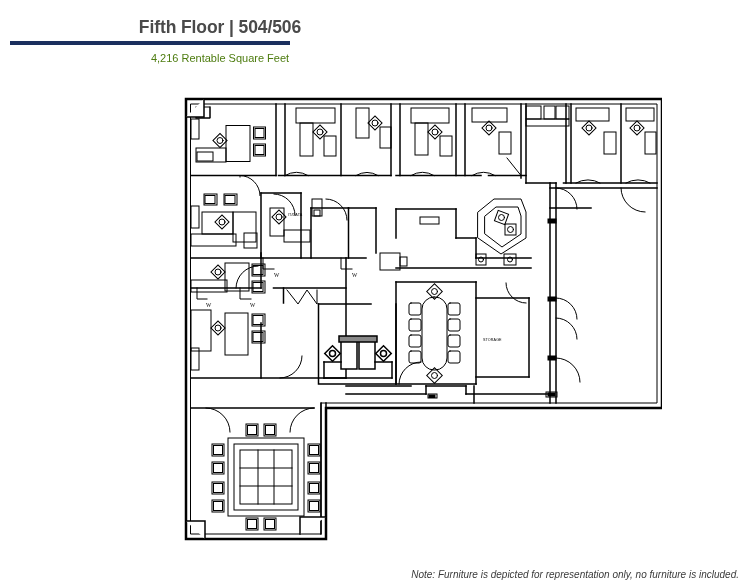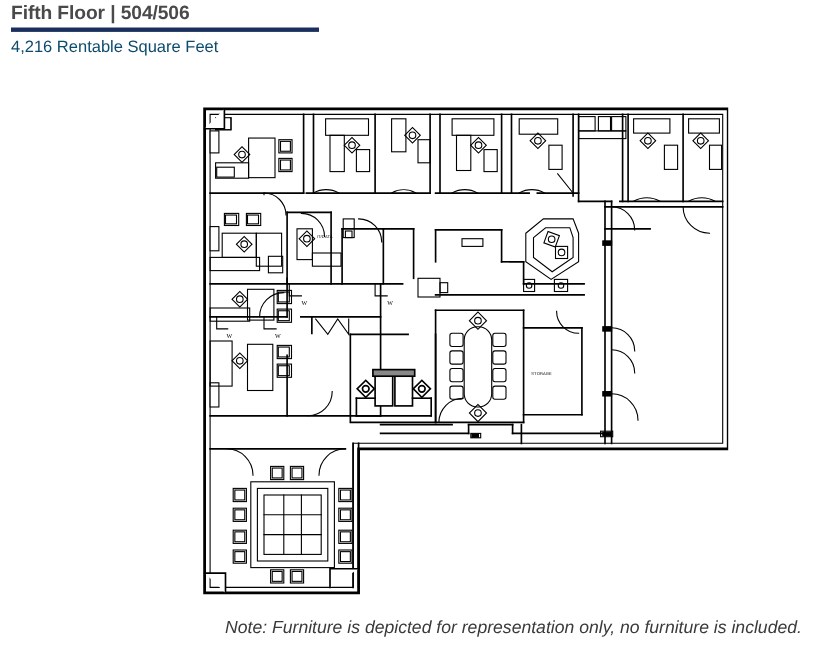--- a/index.html
+++ b/index.html
@@ -15,52 +15,53 @@
     position: relative;
     font-family: "Liberation Sans", sans-serif;
     color: #3d3d3d;
     overflow: hidden;
   }
 
   
   #header {
     position: absolute;
     left: 10px;
-    top: 0;
+    top: 16px;
     width: 420px;
+    text-align: center;
   }
   #page-title {
     font-size: 17.5px;
     font-weight: bold;
     color: #4a4a4a;
     letter-spacing: -0.1px;
     line-height: 22px;
     margin: 0;
     white-space: nowrap;
   }
   #title-rule {
     width: 280px;
     height: 4px;
     background: #1b2f5e;
     margin-top: 3px;
     margin-bottom: 5px;
   }
   .subtitle-line {
-    font-size: 15px;
-    color: #0c4a6e;
+    font-size: 11px;
+    color: #4d7c0f;
     line-height: 17.5px;
     white-space: nowrap;
   }
 
   
   #footer-note {
     position: absolute;
-    right: 10px;
+    right: 0;
     bottom: 8px;
-    font-size: 16px;
+    font-size: 10px;
     font-style: italic;
     color: #3a3a3a;
     white-space: nowrap;
   }
 
   
   #floorplan-wrap {
     position: absolute;
     left: 176px;
     top: 88px;

